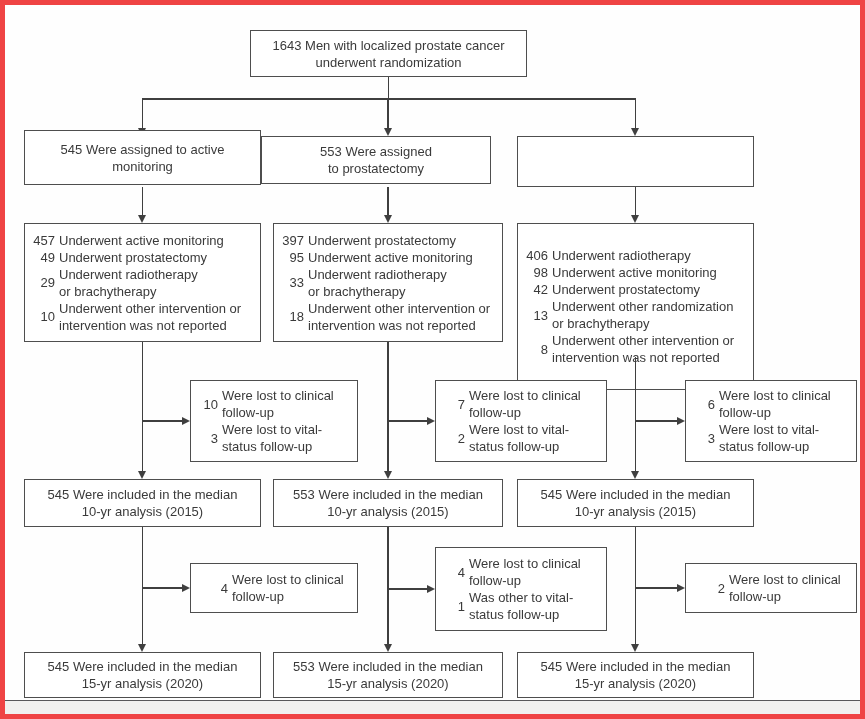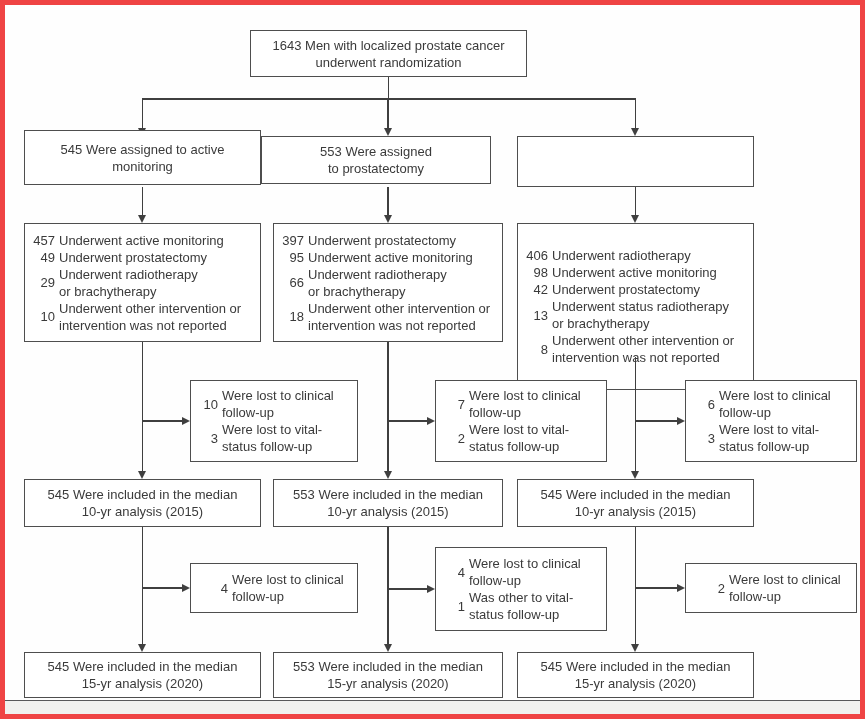--- a/index.html
+++ b/index.html
@@ -99,21 +99,21 @@
         <div>Underwent prostatectomy</div>
       </div>
     </div>
     <div class="li">
       <div class="num num-w3">95</div>
       <div class="txt">
         <div>Underwent active monitoring</div>
       </div>
     </div>
     <div class="li">
-      <div class="num num-w3">66</div>
+      <div class="num num-w3">33</div>
       <div class="txt">
         <div>Underwent radiotherapy</div>
         <div>or brachytherapy</div>
       </div>
     </div>
     <div class="li">
       <div class="num num-w3">18</div>
       <div class="txt">
         <div>Underwent other intervention or</div>
         <div>intervention was not reported</div>
@@ -136,21 +136,21 @@
     </div>
     <div class="li">
       <div class="num num-w3">42</div>
       <div class="txt">
         <div>Underwent prostatectomy</div>
       </div>
     </div>
     <div class="li">
       <div class="num num-w3">13</div>
       <div class="txt">
-        <div>Underwent status radiotherapy</div>
+        <div>Underwent other randomization</div>
         <div>or brachytherapy</div>
       </div>
     </div>
     <div class="li">
       <div class="num num-w3">8</div>
       <div class="txt">
         <div>Underwent other intervention or</div>
         <div>intervention was not reported</div>
       </div>
     </div>

